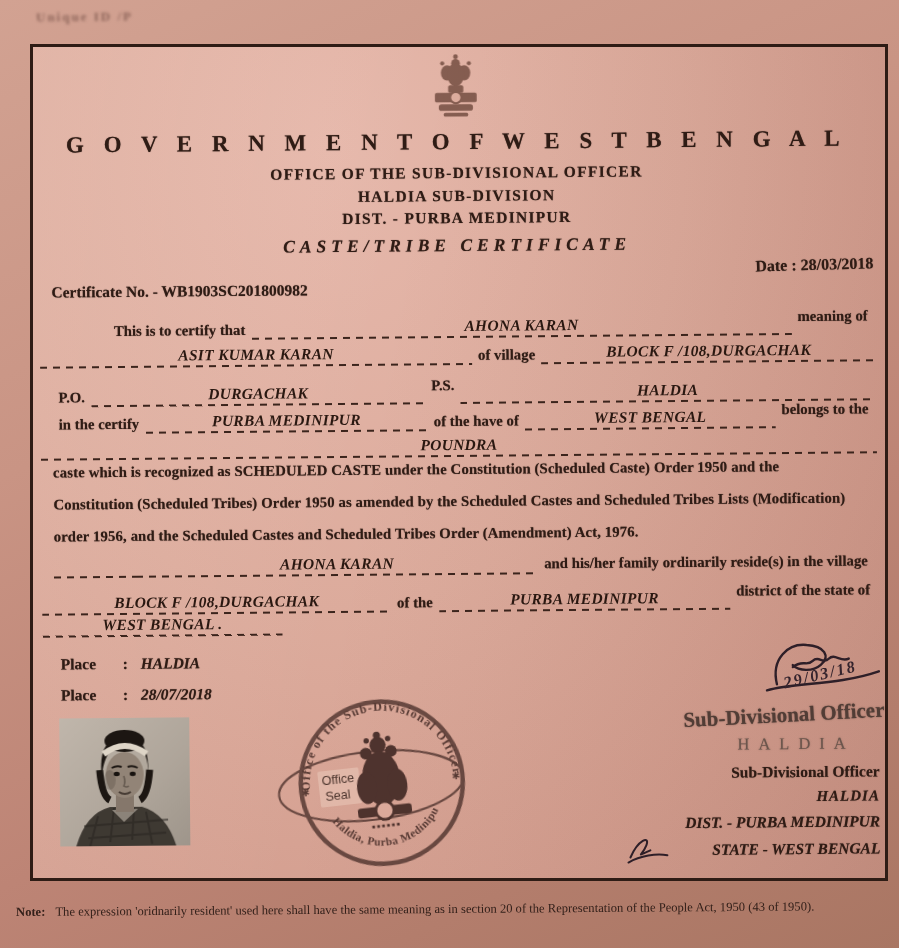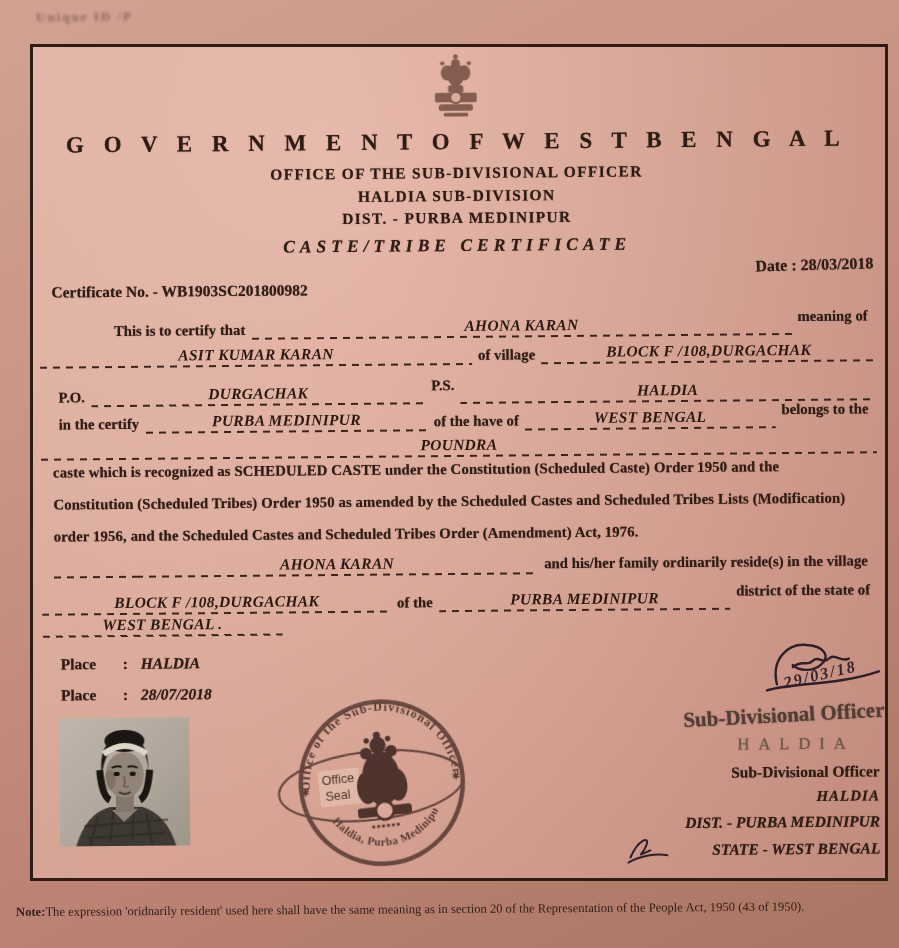--- a/index.html
+++ b/index.html
@@ -97,21 +97,21 @@
   .printed{ position:absolute; right:8px; text-align:right; font-weight:bold; white-space:nowrap; }
   .pr1{ top:719px; font-size:15.5px; }
   .pr2{ top:744px; font-size:15px; font-style:italic; letter-spacing:1px; }
   .pr3{ top:769px; font-size:15.5px; font-style:italic; }
   .pr4{ top:796px; font-size:15.5px; font-style:italic; }
   .initials{ position:absolute; right:218px; top:788px; width:46px; height:32px; }
 
   
   .note{ position:absolute; left:16px; top:902px; width:872px; font-size:12.6px;
          color:#33201a; transform:rotate(-.4deg); white-space:nowrap; }
-  .note b{ }
+  .note b{ margin-right:10px; }
 </style>
 </head>
 <body>
 
 <div class="page">
 
   <div class="faint-top">Unique ID /P</div>
 
   <div class="paper">
     <div class="content">

